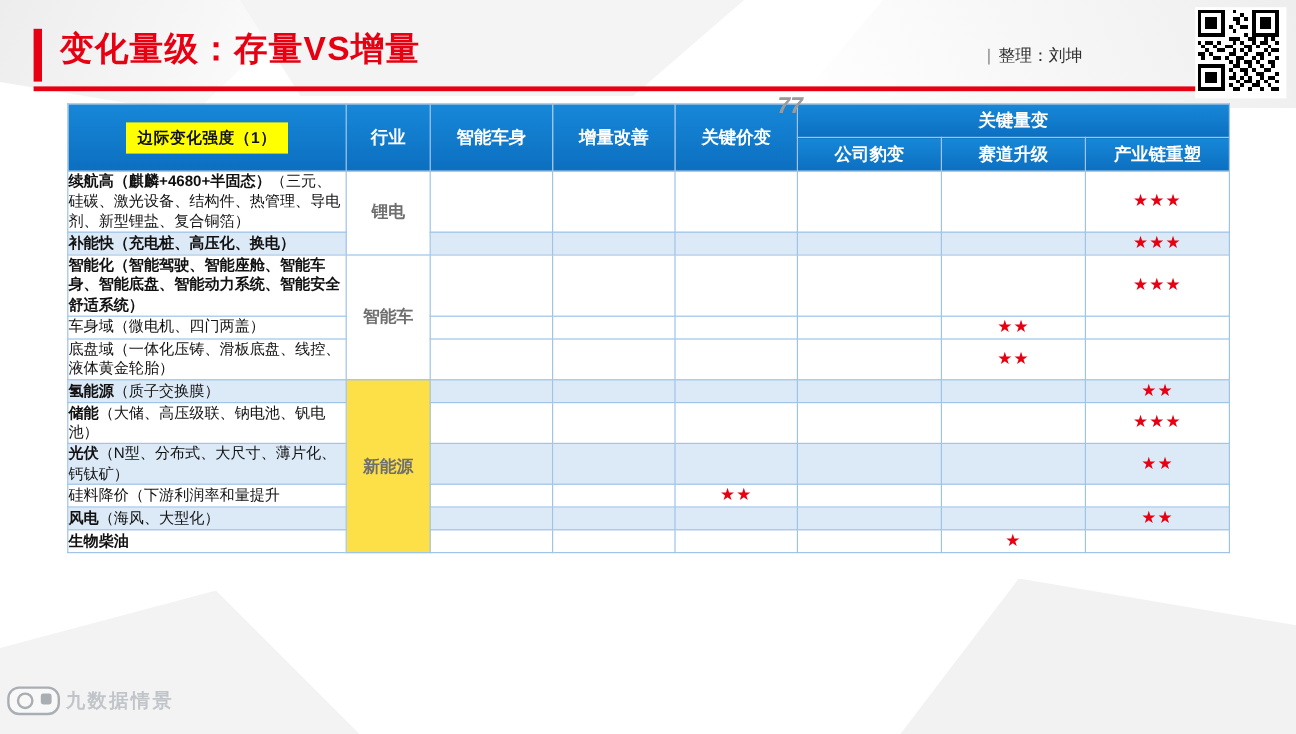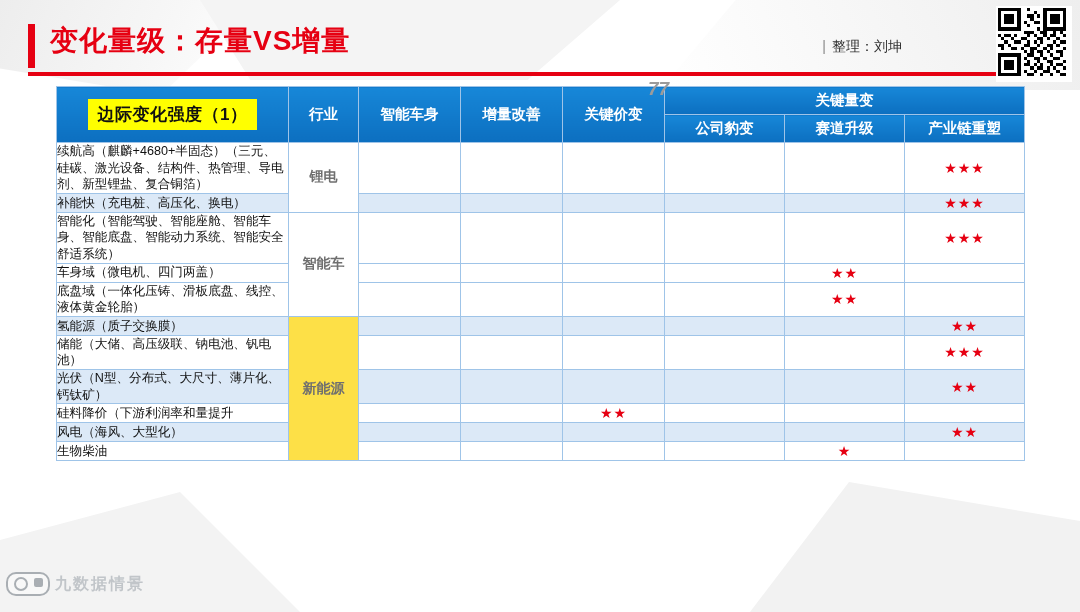--- a/index.html
+++ b/index.html
@@ -152,35 +152,35 @@
   .hdr-title-cell {
     background: linear-gradient(180deg, #1787d8 0%, #0c6fc0 100%);
     border-color: #ffffff;
     text-align: center;
     padding: 6px 8px;
   }
   .hdr-title-badge {
     display: inline-block;
     background: #ffff00;
     color: #111111;
-    font-size: 17px;
+    font-size: 13px;
     font-weight: bold;
     padding: 4px 10px;
     letter-spacing: 0.5px;
     white-space: nowrap;
   }
   
   .lbl {
     padding: 5px 8px 6px 8px;
     font-size: 12.6px;
     line-height: 1.32;
     color: #111;
     text-align: left;
   }
-  .lbl b { font-weight: normal; text-align: right; }
+  .lbl b { font-weight: bold; text-align: right; }
   .sector {
     text-align: center;
     font-size: 14px;
     font-weight: bold;
     color: #6f6f6f;
     margin-left: 34px;
   }
   .cell { text-align: center; }
   .stars {
     color: #e60012;

